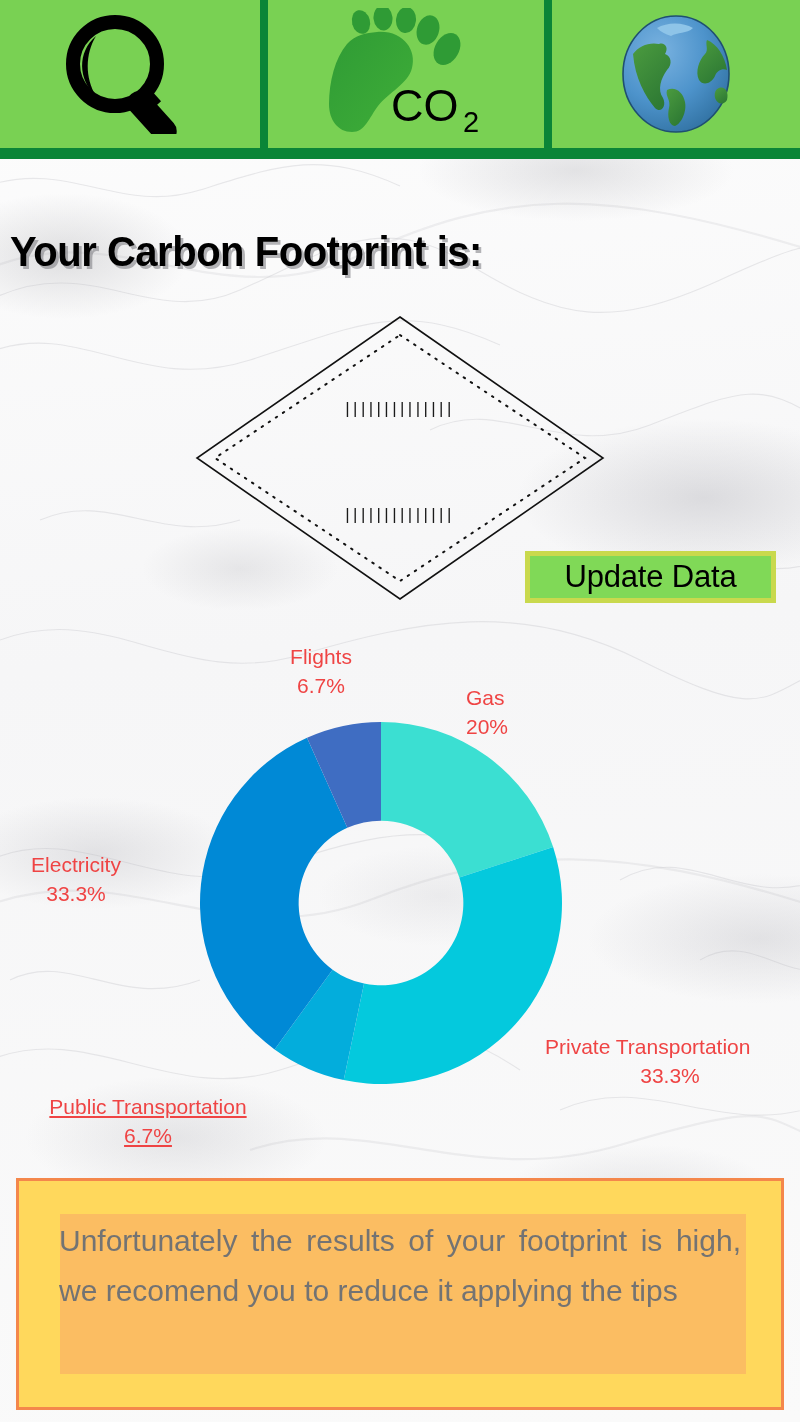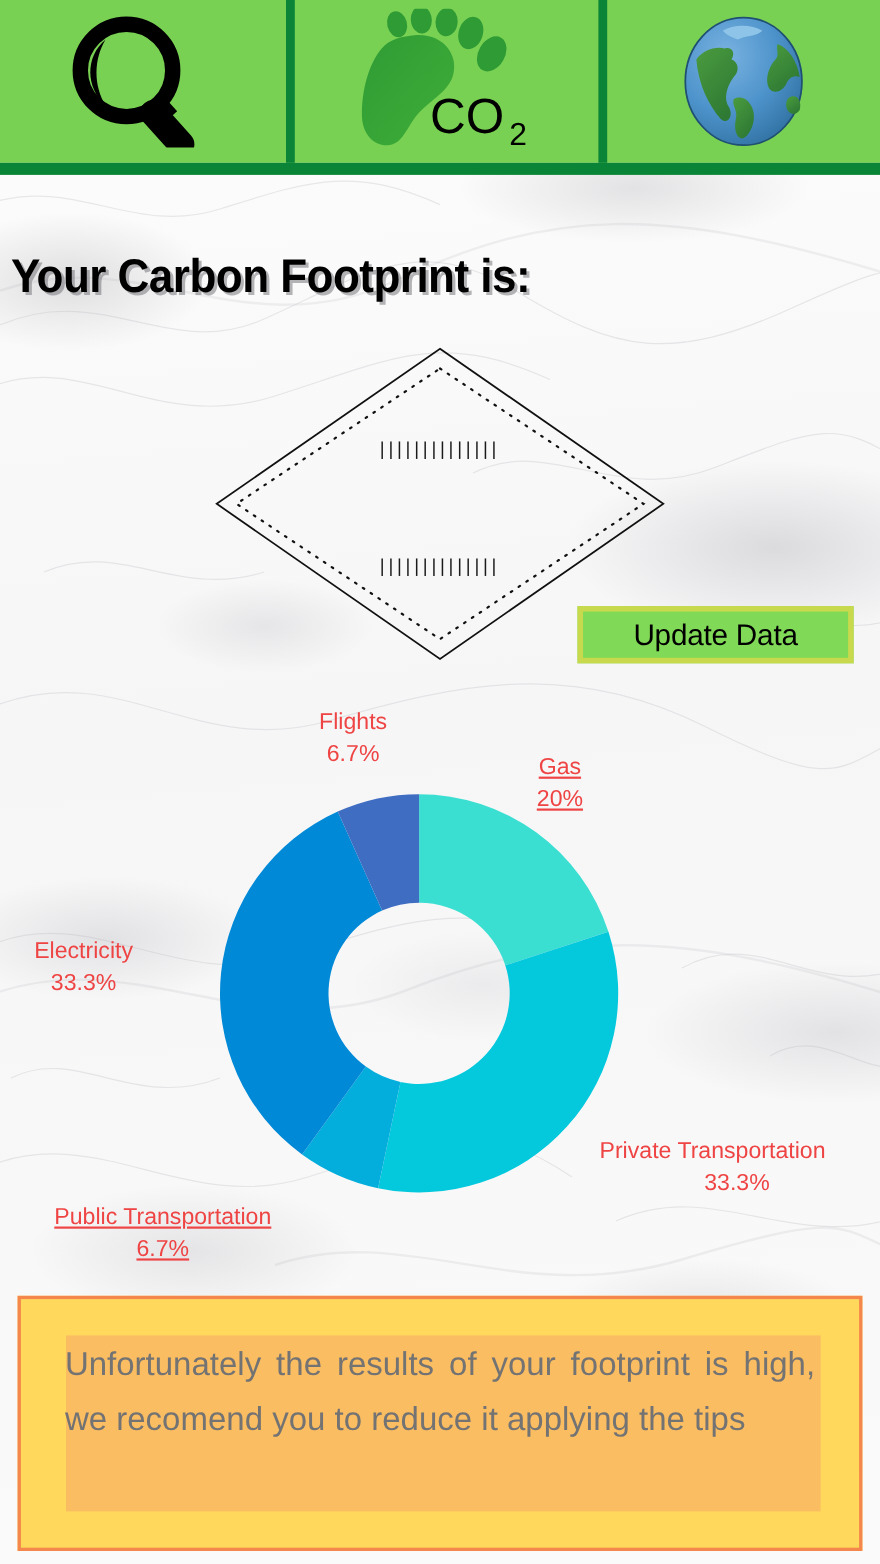--- a/index.html
+++ b/index.html
@@ -114,21 +114,21 @@
     background: #80d957;
     border: 5px solid #c9d94d;
     box-sizing: border-box;
     display: flex;
     align-items: center;
     justify-content: center;
     cursor: pointer;
   }
   #update-button-label {
     font-family: "Liberation Sans", sans-serif;
-    font-size: 27px;
+    font-size: 31px;
     color: #000;
     letter-spacing: -0.2px;
   }
 
   
   #donut-wrap {
     position: absolute;
     left: 0; top: 630px;
     width: 800px; height: 530px;
   }
@@ -136,21 +136,21 @@
     position: absolute;
     font-family: "Liberation Sans", sans-serif;
     font-size: 21px;
     color: #ef4444;
     line-height: 1.38;
     white-space: nowrap;
   }
   .chart-label .pct { display: block; }
 
   #lbl-flights   { left: 278px; top: 13px;  text-align: center; width: 86px; }
-  #lbl-gas       { left: 466px; top: 54px;  text-align: center; width: 86px; text-decoration: underline; }
+  #lbl-gas       { left: 466px; top: 54px;  text-align: left; width: 86px; }
   #lbl-elec      { left: 14px;  top: 221px; text-align: center; width: 124px; }
   #lbl-private   { left: 545px; top: 403px; text-align: left;  width: 270px; }
   #lbl-private .pct { text-align: center; width: 250px; }
   #lbl-public    { left: 22px;  top: 463px; text-align: center; width: 252px; text-decoration: underline; }
 
   
   #message-box {
     position: absolute;
     left: 16px; top: 1178px;
     width: 768px; height: 232px;

